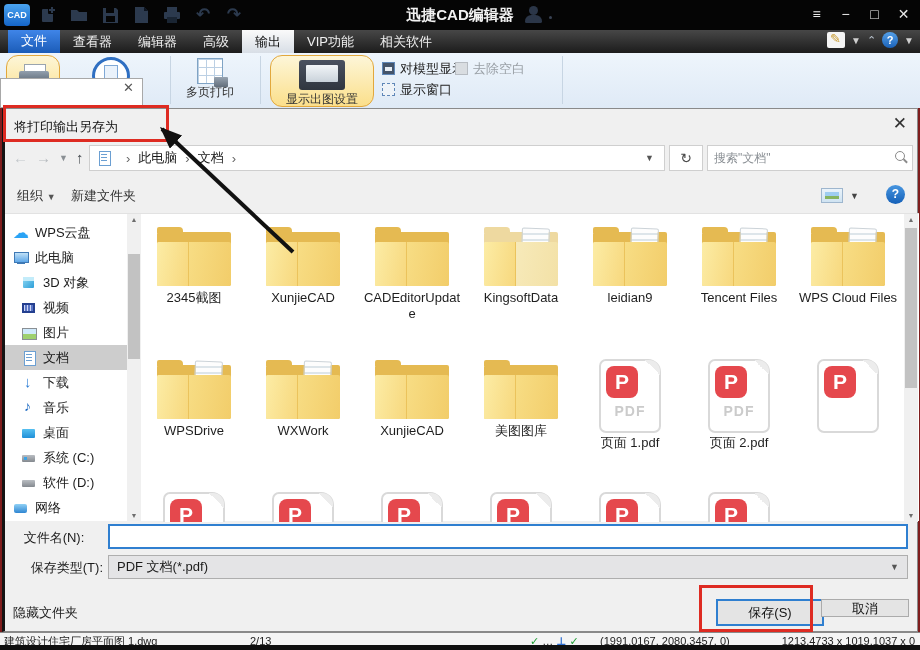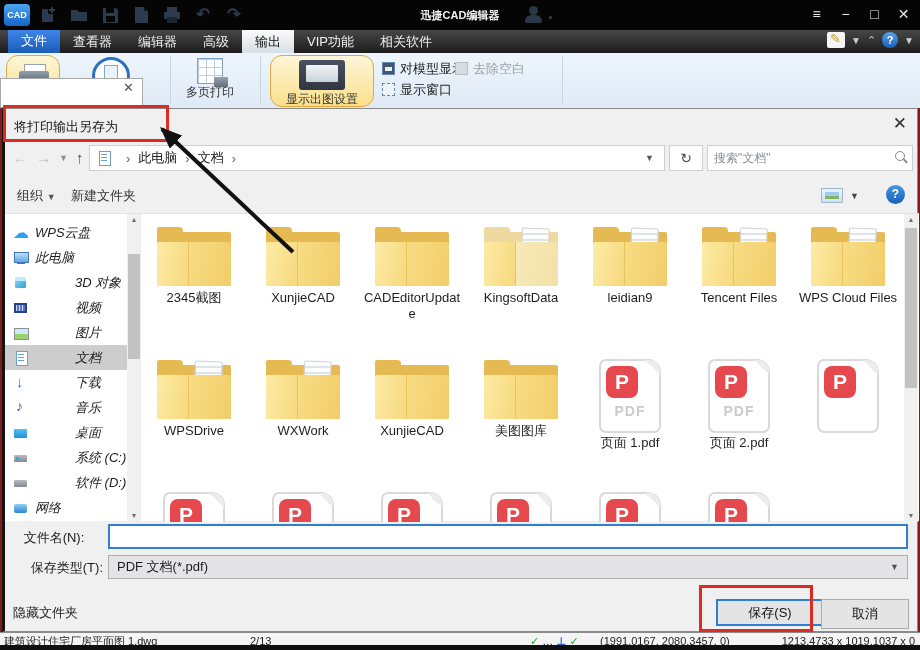--- a/index.html
+++ b/index.html
@@ -6,21 +6,21 @@
   html,body { width:920px; height:650px; overflow:hidden; }
   body { font-family:"Liberation Sans","DejaVu Sans",sans-serif; font-size:13px; color:#1b1b1b; background:#fff; }
   #win { position:relative; width:920px; height:650px; background:#7f1d1d; overflow:hidden; }
 
   
   .titlebar { position:absolute; left:0; top:0; width:920px; height:30px; background:#050505; display:flex; align-items:center; }
   .cad-logo { position:absolute; left:4px; top:4px; width:26px; height:22px; background:linear-gradient(#4aa4f0,#1565c8); border-radius:4px; color:#fff; font-size:9px; font-weight:bold; text-align:center; line-height:22px; }
   .tb-icons { position:absolute; left:38px; top:4px; display:flex; gap:11px; }
   .tbi { width:20px; height:22px; color:#2c3a4e; font-size:17px; line-height:22px; text-align:center; font-weight:bold; }
   .tbi svg { display:block; margin:2px auto 0; }
-  .tb-title { position:absolute; left:0; right:0; top:0; height:28px; text-align:center; line-height:30px; color:#f2f2f2; font-size:11px; font-weight:bold; pointer-events:none; }
+  .tb-title { position:absolute; left:0; right:0; top:0; height:28px; text-align:center; line-height:30px; color:#f2f2f2; font-size:15px; font-weight:bold; pointer-events:none; }
   .tb-user { position:absolute; left:524px; top:6px; width:20px; height:18px; }
   .tb-user::before { content:""; position:absolute; left:5px; top:0; width:9px; height:9px; border-radius:50%; background:#2b3648; }
   .tb-user::after { content:""; position:absolute; left:1px; top:9px; width:17px; height:8px; border-radius:8px 8px 2px 2px; background:#2b3648; }
   .tb-user-dot { position:absolute; left:549px; top:16px; width:3px; height:3px; background:#3a4354; border-radius:50%; }
   .win-controls { position:absolute; right:2px; top:0; height:30px; display:flex; }
   .wc { width:29px; height:30px; color:#e8e8e8; text-align:center; line-height:29px; font-size:14px; }
 
   
   .menubar { position:absolute; left:0; top:30px; width:920px; height:23px; background:linear-gradient(#474747,#1c1c1c); display:flex; align-items:stretch; padding-left:8px; }
   .mtab { padding:0 13px; line-height:23px; color:#f0f0f0; font-size:13px; }
@@ -88,23 +88,23 @@
   .org-btn { position:absolute; left:12px; top:8px; color:#333; }
   .org-btn .dn { font-size:9px; color:#555; }
   .newf-btn { position:absolute; left:66px; top:8px; color:#333; }
   .view-ic { position:absolute; right:74px; top:9px; width:22px; height:15px; border:1px solid #9eb6ce; background:linear-gradient(#eaf3fa,#cfe3f2); }
   .view-ic::after { content:""; position:absolute; left:3px; top:3px; width:14px; height:7px; background:linear-gradient(#9ecdf0 60%,#86b460 40%); }
   .view-dn { position:absolute; right:58px; top:12px; color:#444; font-size:9px; }
   .dlg-help { position:absolute; right:12px; top:6px; width:19px; height:19px; border-radius:50%; background:linear-gradient(#4896e0,#1460b8); color:#fff; font-weight:bold; font-size:12px; text-align:center; line-height:19px; }
   .main-area { position:absolute; left:0; top:104px; width:914px; height:308px; background:#fff; border-top:1px solid #e2e2e2; }
 
   
-  .sidebar { position:absolute; left:0; top:0; width:122px; height:308px; overflow:hidden; padding-top:6px;font-style:italic; }
+  .sidebar { position:absolute; left:0; top:0; width:122px; height:308px; overflow:hidden; padding-top:6px; }
   .side-item { display:flex; align-items:center; height:25px; padding-left:8px; }
-  .side-item.lvl1 { padding-left:8px;gap:40px; }
+  .side-item.lvl1 { padding-left:16px; }
   .side-item.sel { background:#cdcdcd; }
   .side-label { white-space:nowrap; font-size:13px; }
   .sscroll { position:absolute; background:#f0f0f0; width:14px; }
   .sscroll .ar { position:absolute; left:0; width:14px; height:12px; color:#6e6e6e; font-size:7px; text-align:center; line-height:12px; }
   .sscroll .thumb { position:absolute; left:1px; width:12px; background:#c2c2c2; }
   .side-scroll { left:122px; top:0; height:308px; }
   .grid-scroll { left:899px; top:0; height:308px; }
 
   
   .ic { width:16px; height:16px; display:inline-block; position:relative; margin-right:6px; flex:none; }
@@ -146,21 +146,21 @@
   .pdf-word { position:absolute; bottom:12px; left:0; right:0; text-align:center; color:#cbcbcb; font-weight:bold; font-size:14px; letter-spacing:1px; }
 
   
   .fn-label { position:absolute; left:0; top:420px; width:98px; text-align:center; }
   .fn-input { position:absolute; left:103px; top:415px; width:800px; height:25px; border:2px solid #2f7fd0; background:#fff; outline:none; font-family:inherit; font-size:13px; padding:0 5px; }
   .st-label { position:absolute; left:0; top:450px; width:98px; text-align:right; }
   .st-combo { position:absolute; left:103px; top:446px; width:800px; height:24px; background:#e4e4e6; border:1px solid #aeaeae; line-height:22px; padding:0 8px; }
   .st-combo .dn { position:absolute; right:8px; top:0; font-size:9px; color:#555; }
   .hide-btn { position:absolute; left:8px; top:495px; color:#222; }
   .save-btn { position:absolute; left:711px; top:490px; width:108px; height:27px; background:#e4e4e4; border:2px solid #2f7fd0; font-family:inherit; font-size:13px; color:#111; }
-  .cancel-btn { position:absolute; left:816px; top:490px; width:88px; height:30px; background:#e4e4e4; border:1px solid #ababab; font-family:inherit; font-size:13px; color:#111; }
+  .cancel-btn { position:absolute; left:816px; top:490px; width:88px; height:18px; background:#e4e4e4; border:1px solid #ababab; font-family:inherit; font-size:13px; color:#111; }
 
   
   .statusbar { position:absolute; left:0; top:632px; width:920px; height:13px; background:#f4f4f4; border-top:1px solid #8a8a8a; overflow:hidden; font-size:11px; line-height:16px; color:#222; z-index:5; }
   .sb-item { position:absolute; top:0; white-space:nowrap; }
   .sb-green { color:#1d9e33; font-weight:bold; }
   .sb-blue { color:#2f6fd0; font-weight:bold; }
   .bottom-strip { position:absolute; left:0; top:645px; width:920px; height:5px; background:#101010; z-index:6; }
 
   
   .anno-box { position:absolute; border:3px solid #de2b22; z-index:55; pointer-events:none; }

